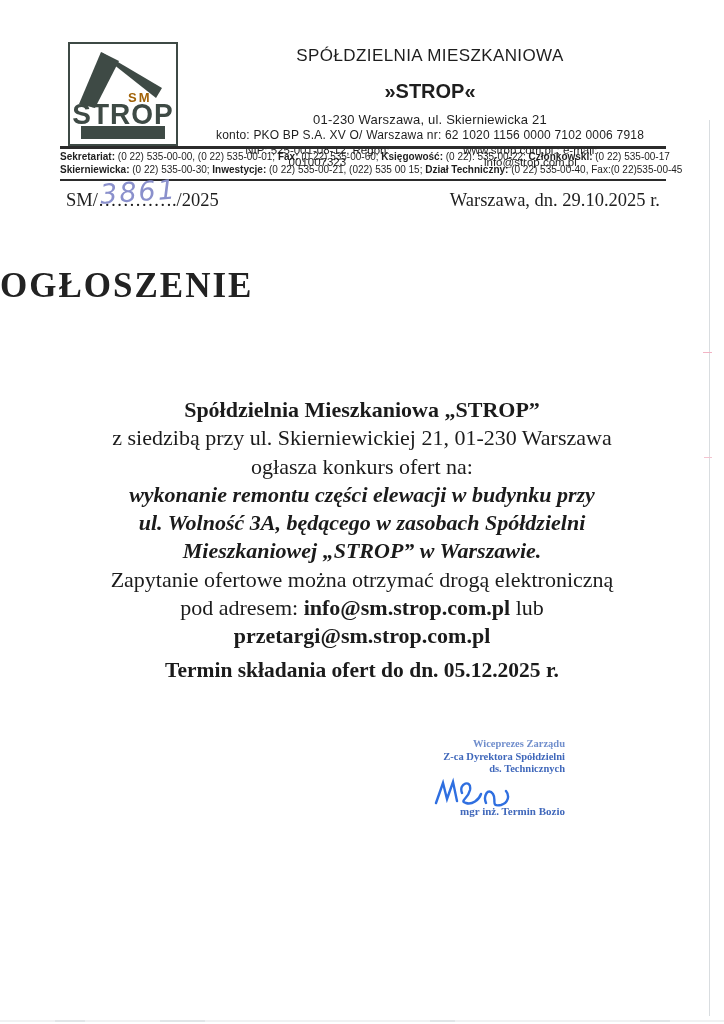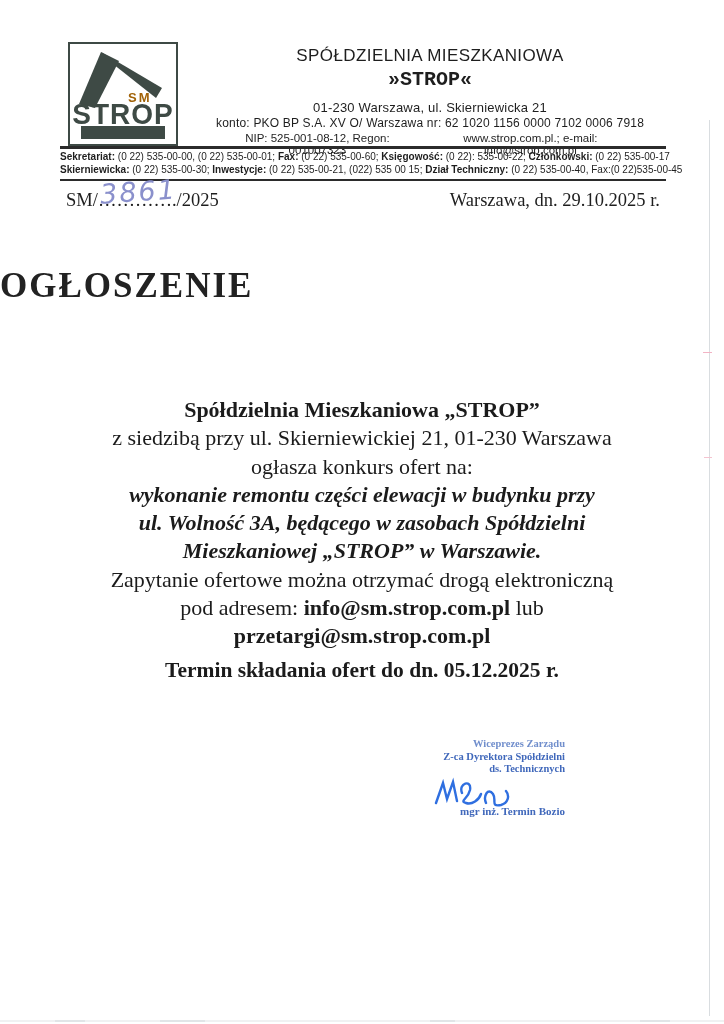--- a/index.html
+++ b/index.html
@@ -28,21 +28,21 @@
     font-size:28px;letter-spacing:1px;color:#3e4a45;line-height:28px;
     transform:scaleY(1.05);
   }
   .logo-bar{position:absolute;left:11px;right:11px;bottom:5px;height:13px;background:#3e4a45;}
 
   .head-center{
     position:absolute;left:200px;top:46px;width:460px;text-align:center;
     font-family:"Liberation Sans",sans-serif;color:#1e1e1e;
   }
   .org1{font-size:17px;letter-spacing:0.4px;}
-  .org2{font-size:20px;font-weight:bold;margin-top:2px;font-family:Liberation Mono, monospace;}
+  .org2{font-size:20px;font-weight:bold;margin-top:14px;}
   .addr{font-size:13px;margin-top:9px;letter-spacing:0.2px;}
   .bank{font-size:12px;margin-top:1px;letter-spacing:0.2px;}
   .nip-row{
     display:flex;justify-content:flex-start;
     font-size:11.5px;margin-top:2px;padding:0 17px;
   }
   .rule1{position:absolute;left:60px;right:58px;top:146px;height:2.5px;background:#2b2b2b;}
   .rule2{position:absolute;left:60px;right:58px;top:179px;height:1.5px;background:#2b2b2b;}
   .contacts{
     position:absolute;left:60px;right:58px;top:151px;text-align:center;

